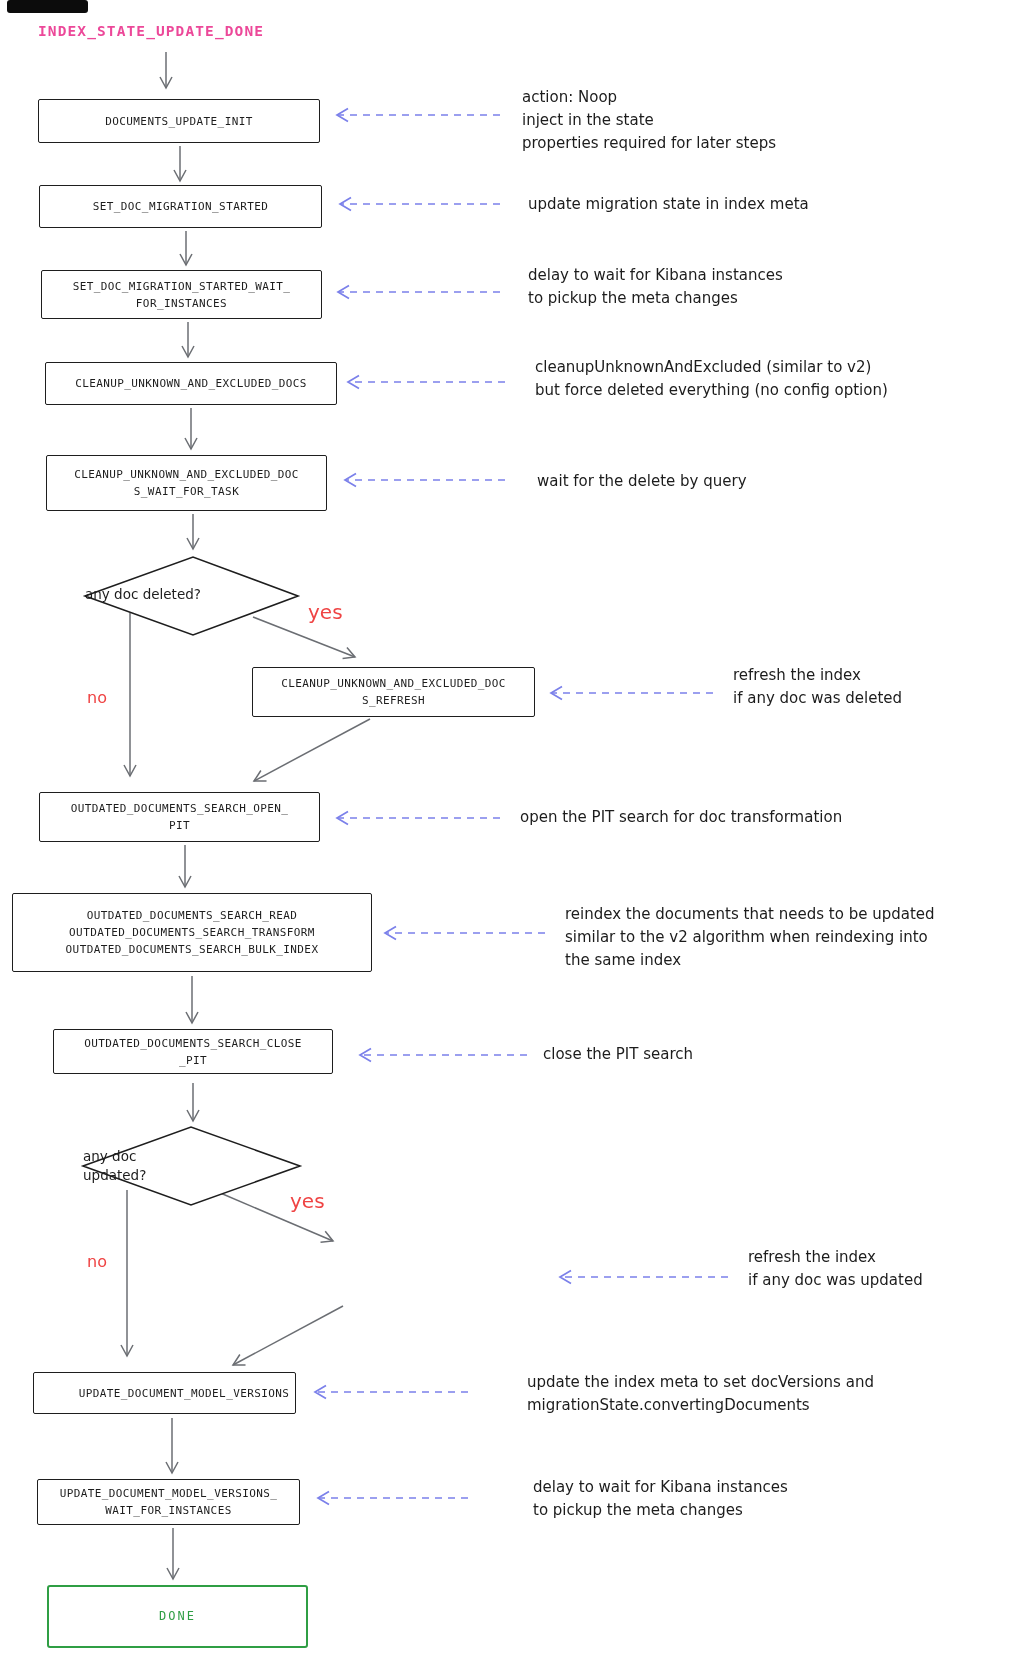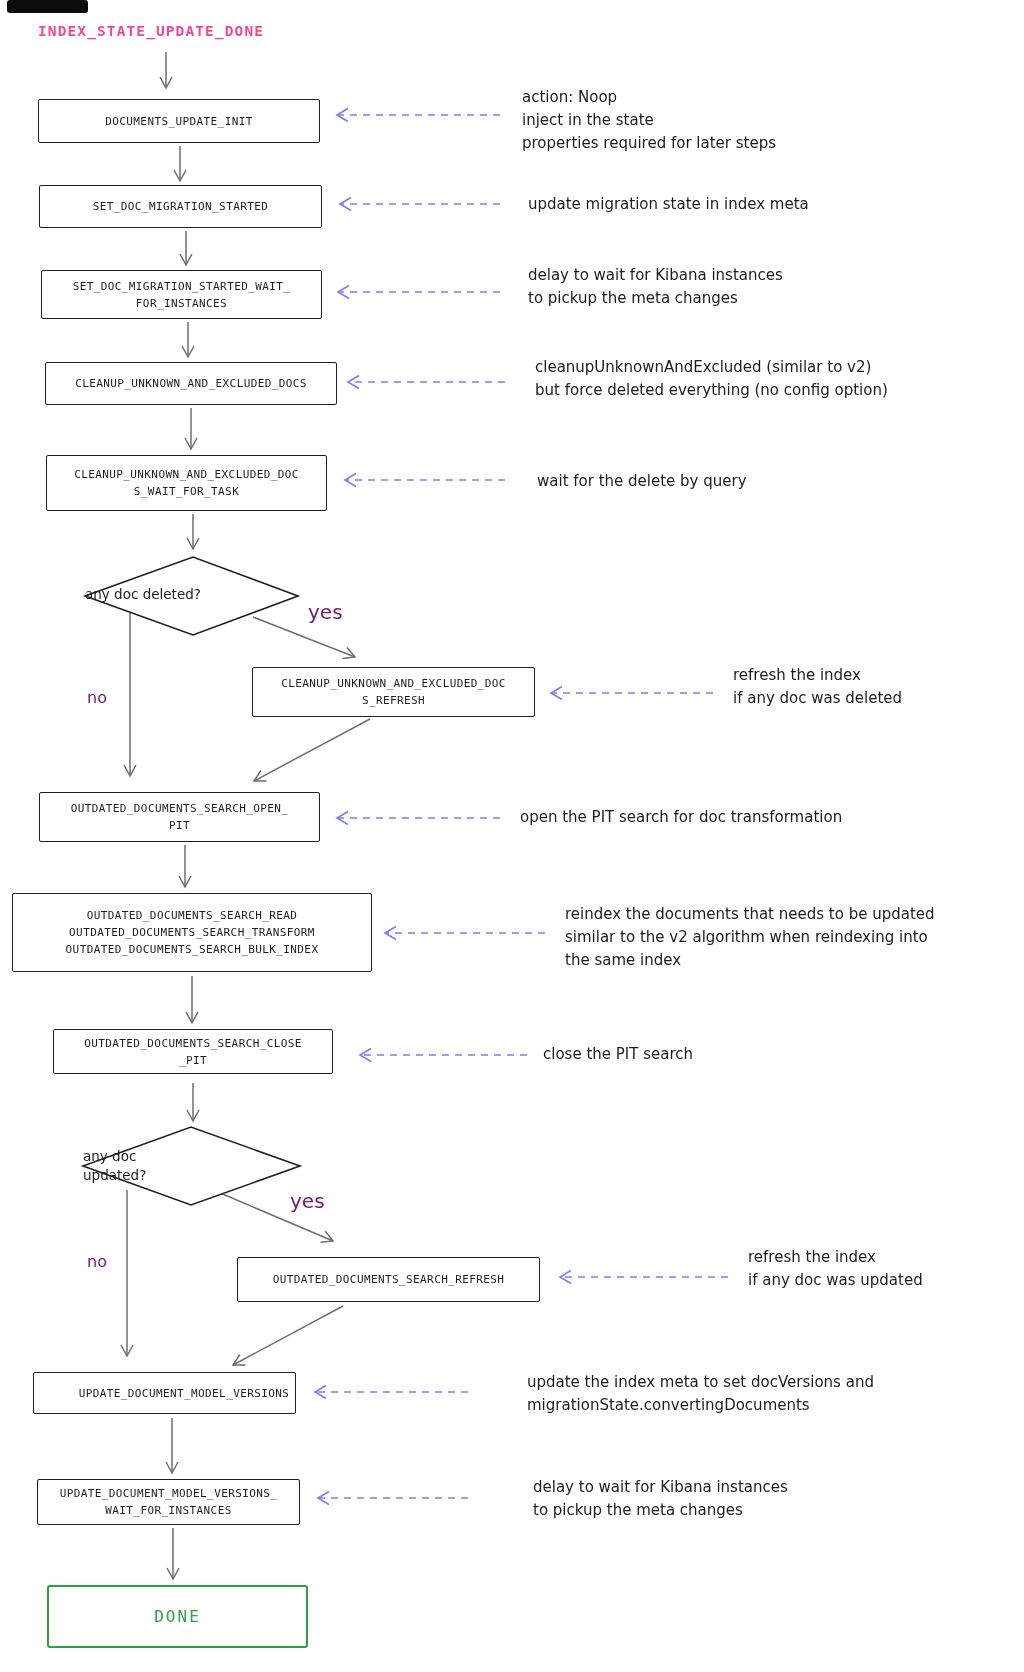--- a/index.html
+++ b/index.html
@@ -6,26 +6,26 @@
   .canvas{position:relative;width:1024px;height:1672px;background:#ffffff;overflow:hidden;
           font-family:"DejaVu Sans",sans-serif;color:#1d1d1d;}
   .edges{position:absolute;left:0;top:0;width:1024px;height:1672px;}
   .corner-bar{position:absolute;left:7px;top:0;width:81px;height:13px;background:#0c0c0c;border-radius:3px;}
   .title{position:absolute;left:38px;top:23px;font-family:"DejaVu Sans Mono",monospace;
          font-size:14.5px;font-weight:bold;letter-spacing:1.1px;color:#ec4899;white-space:nowrap;}
   .node{position:absolute;display:flex;align-items:center;justify-content:center;
         border:1.6px solid #1e1e1e;border-radius:2px;background:#fff;
         font-family:"DejaVu Sans Mono",monospace;font-size:11px;letter-spacing:0.4px;
         text-align:center;white-space:pre-line;line-height:17px;color:#1d1d1d;box-sizing:border-box;}
-  .node.done{border:2.4px solid #2f9e44;color:#2f9e44;font-size:16px;letter-spacing:2px;border-radius:3px;}
+  .node.done{border:2.4px solid #2f9e44;color:#2f9e44;font-size:12px;letter-spacing:2px;border-radius:3px;}
   .dlabel{position:absolute;text-align:left;white-space:pre-line;font-size:13.5px;line-height:19px;
           font-family:"DejaVu Sans",sans-serif;}
   .ann{position:absolute;font-size:15px;line-height:23px;white-space:pre-line;color:#1c1c1c;
        font-family:"DejaVu Sans",sans-serif;}
-  .elabel{position:absolute;font-family:"DejaVu Sans",sans-serif;color:#701a75;}
+  .elabel{position:absolute;font-family:"DejaVu Sans",sans-serif;color:#ef4444;}
   .elabel.big{font-size:20px;}
   .elabel.small{font-size:16px;}
 </style>
 </head>
 <body>
 
 <div class="canvas">
 
   <svg class="edges" viewBox="0 0 1024 1672" xmlns="http://www.w3.org/2000/svg">
     <defs>
@@ -107,23 +107,20 @@
   </div>
   <div class="node" style="left:12px;top:893px;width:360px;height:79px;">
     <span>OUTDATED_DOCUMENTS_SEARCH_READ
 OUTDATED_DOCUMENTS_SEARCH_TRANSFORM
 OUTDATED_DOCUMENTS_SEARCH_BULK_INDEX</span>
   </div>
   <div class="node" style="left:53px;top:1029px;width:280px;height:45px;">
     <span>OUTDATED_DOCUMENTS_SEARCH_CLOSE
 _PIT</span>
   </div>
-  <div class="node" style="left:237px;top:1257px;width:303px;height:45px;">
-    <span>OUTDATED_DOCUMENTS_SEARCH_REFRESH</span>
-  </div>
   <div class="node" style="left:33px;top:1372px;width:263px;height:42px;padding-left:39px;">
     <span>UPDATE_DOCUMENT_MODEL_VERSIONS</span>
   </div>
   <div class="node" style="left:37px;top:1479px;width:263px;height:46px;">
     <span>UPDATE_DOCUMENT_MODEL_VERSIONS_
 WAIT_FOR_INSTANCES</span>
   </div>
   <div class="node done" style="left:47px;top:1585px;width:261px;height:63px;">
     <span>DONE</span>
   </div>

